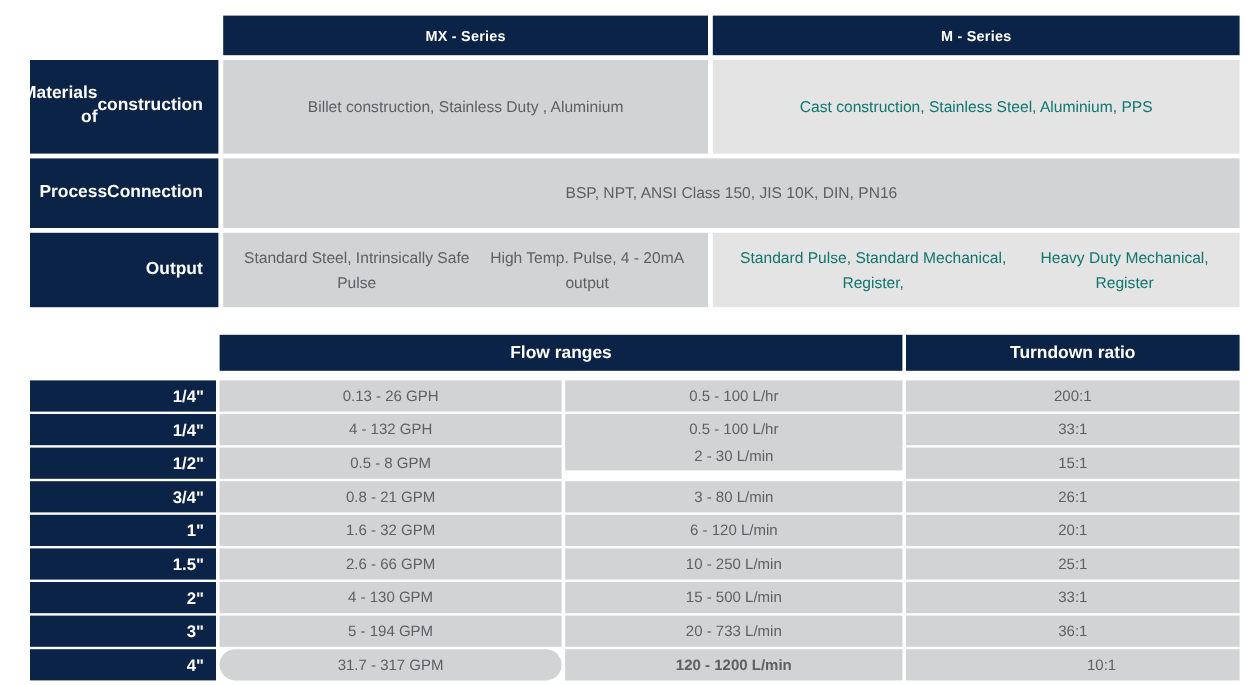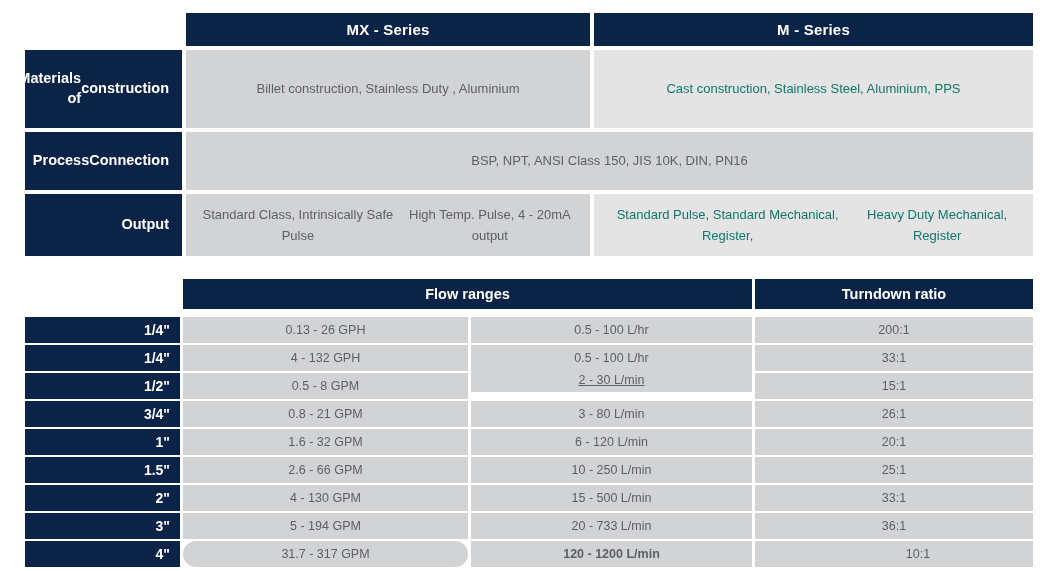--- a/index.html
+++ b/index.html
@@ -52,21 +52,21 @@
     box-sizing: border-box;
   }
 
   
   #spec-table { position: absolute; left: 0; top: 0; width: 1043px; height: 262px; }
 
   .t1-head {
     position: absolute;
     height: 33px;
     top: 13px;
-    font-size: 15px;
+    font-size: 12px;
     letter-spacing: .2px;
   }
   #t1-head-mx { left: 186px; width: 404px; }
   #t1-head-m  { left: 594px; width: 439px; }
 
   .t1-label {
     position: absolute;
     left: 25px;
     width: 157px;
     font-size: 14.5px;
@@ -149,21 +149,21 @@
       <span>Connection</span>
     </div>
     <div class="grey-dark t1-cell" id="t1-process-all">
       <span>BSP, NPT, ANSI Class 150, JIS 10K, DIN, PN16</span>
     </div>
 
     <div class="navy t1-label" id="t1-label-output">
       <span>Output</span>
     </div>
     <div class="grey-dark t1-cell twoline" id="t1-output-mx">
-      <span>Standard Class, Intrinsically Safe Pulse</span>
+      <span>Standard Steel, Intrinsically Safe Pulse</span>
       <span>High Temp. Pulse, 4 - 20mA output</span>
     </div>
     <div class="grey-light t1-cell twoline" id="t1-output-m">
       <span>Standard Pulse, Standard Mechanical, Register,</span>
       <span>Heavy Duty Mechanical, Register</span>
     </div>
 
   </div>
 
   <div id="flow-table">
@@ -205,21 +205,21 @@
             <span>33:1</span>
           </div>
         </div>
         <div>
           <div class="navy t2-size" style="top: 111px; height: 26px;">
             <span>1/2"</span>
           </div>
           <div class="grey-dark t2-c1" style="top: 111px; height: 26px;">
             <span>0.5 - 8 GPM</span>
           </div>
-          <div class="grey-dark t2-c2" style="top: 106px; height: 24px; text-decoration: underline;">
+          <div class="grey-dark t2-c2" style="top: 106px; height: 24px;">
             <span>2 - 30 L/min</span>
           </div>
           <div class="grey-dark t2-c3" style="top: 111px; height: 26px;">
             <span>15:1</span>
           </div>
         </div>
         <div>
           <div class="navy t2-size" style="top: 139px; height: 26px;">
             <span>3/4"</span>
           </div>

